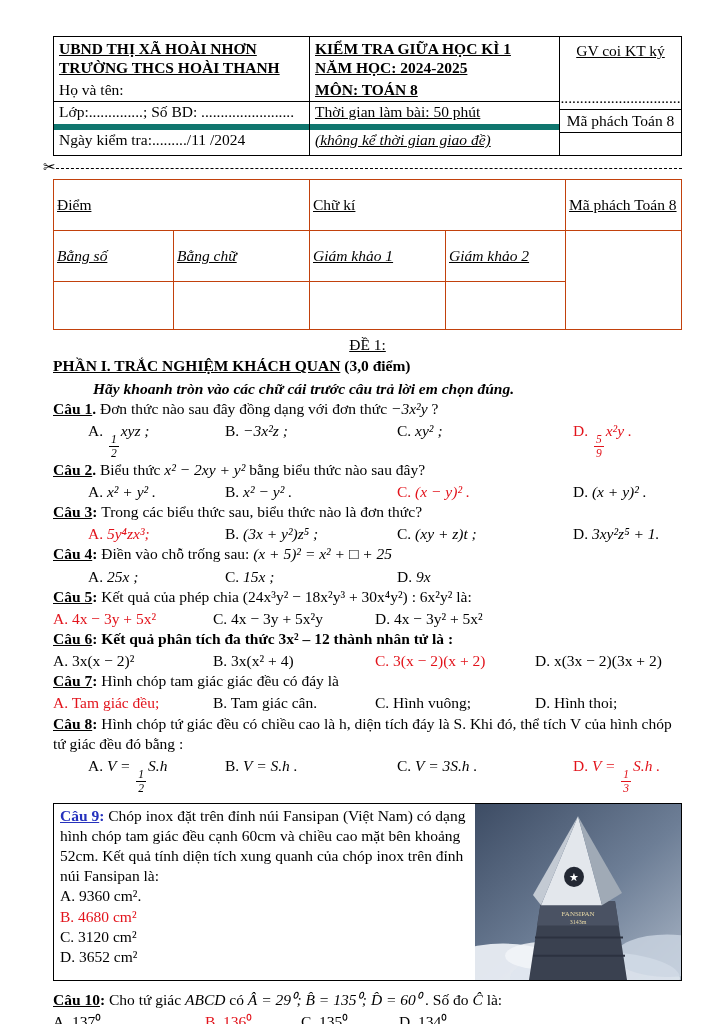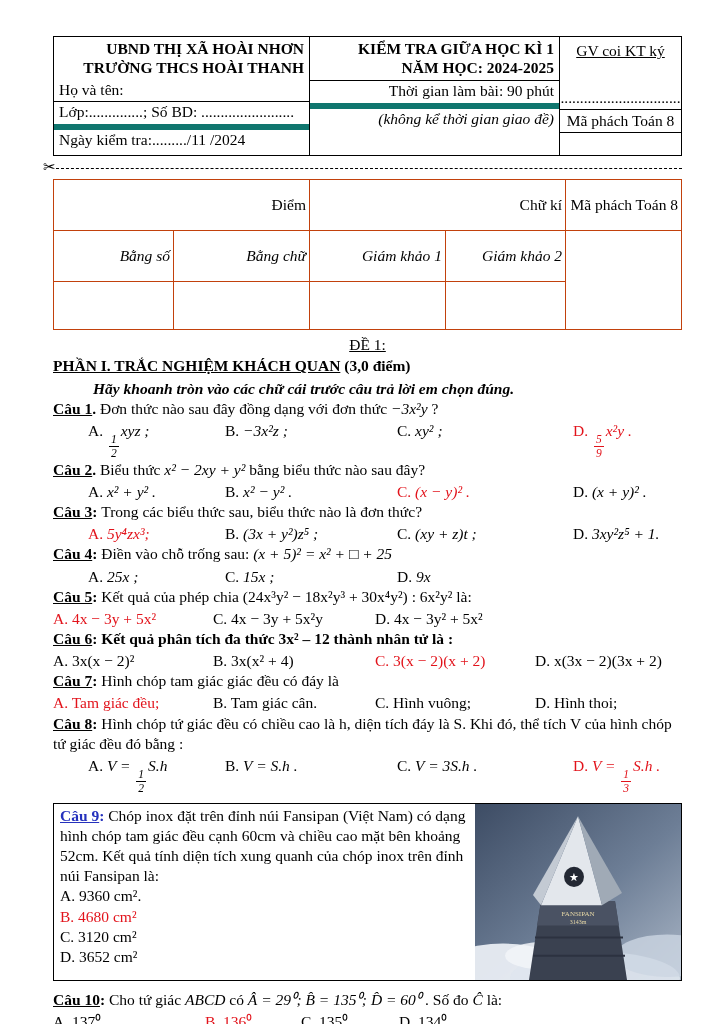--- a/index.html
+++ b/index.html
@@ -8,21 +8,21 @@
     font-family:"Liberation Serif", serif;
     font-size:15.5px; line-height:1.3; color:#000;
   }
   .page { padding:36px 43px 0 53px; }
   .b { font-weight:bold; }
   .i { font-style:italic; }
   .u { text-decoration:underline; }
   .red { color:#e2131b; }
   .blue { color:#2531bd; }
   .math { font-style:italic; }
-  .center { text-align:right; }
+  .center { text-align:left;text-decoration:underline; }
 
   
   .hdr { display:grid; grid-template-columns:256px 250px 1fr; border:1.5px solid #000; }
   .hcol-left, .hcol-center { border-right:1px solid #000; }
   .hrow { padding:0 5px; overflow:hidden; }
   .hr1 { height:41px; padding-top:2px; }
   .hr2 { height:21px; }
   .hr3 { height:22px; border-top:1px solid #000; }
   .hr4 { height:25px; border-top:6px solid #0f766e; }
   .hline { display:block; line-height:19px; }
@@ -84,21 +84,22 @@
       </div>
       <div class="hrow hr2">Họ và tên: ……………..……………........</div>
       <div class="hrow hr3">Lớp:..............;  Số BD: ........................</div>
       <div class="hrow hr4">Ngày kiểm tra:........./11 /2024</div>
     </div>
     <div class="hcol-center">
       <div class="hrow hr1 center b">
         <span class="hline">KIỂM TRA GIỮA HỌC KÌ 1</span>
         <span class="hline">NĂM HỌC: 2024-2025</span>
       </div>
-      <div class="hrow hr3 center">Thời gian làm bài: 90 phút</div>
+      <div class="hrow hr2 center b">MÔN: TOÁN 8</div>
+      <div class="hrow hr3 center">Thời gian làm bài: 50 phút</div>
       <div class="hrow hr4 center i">(không kể thời gian giao đề)</div>
     </div>
     <div class="hcol-right">
       <div class="gv-sign"><span>GV coi KT ký</span></div>
       <div class="gv-spacer"></div>
       <div class="gv-dots">...............................</div>
       <div class="gv-code">Mã phách Toán 8</div>
     </div>
   </div>
 

